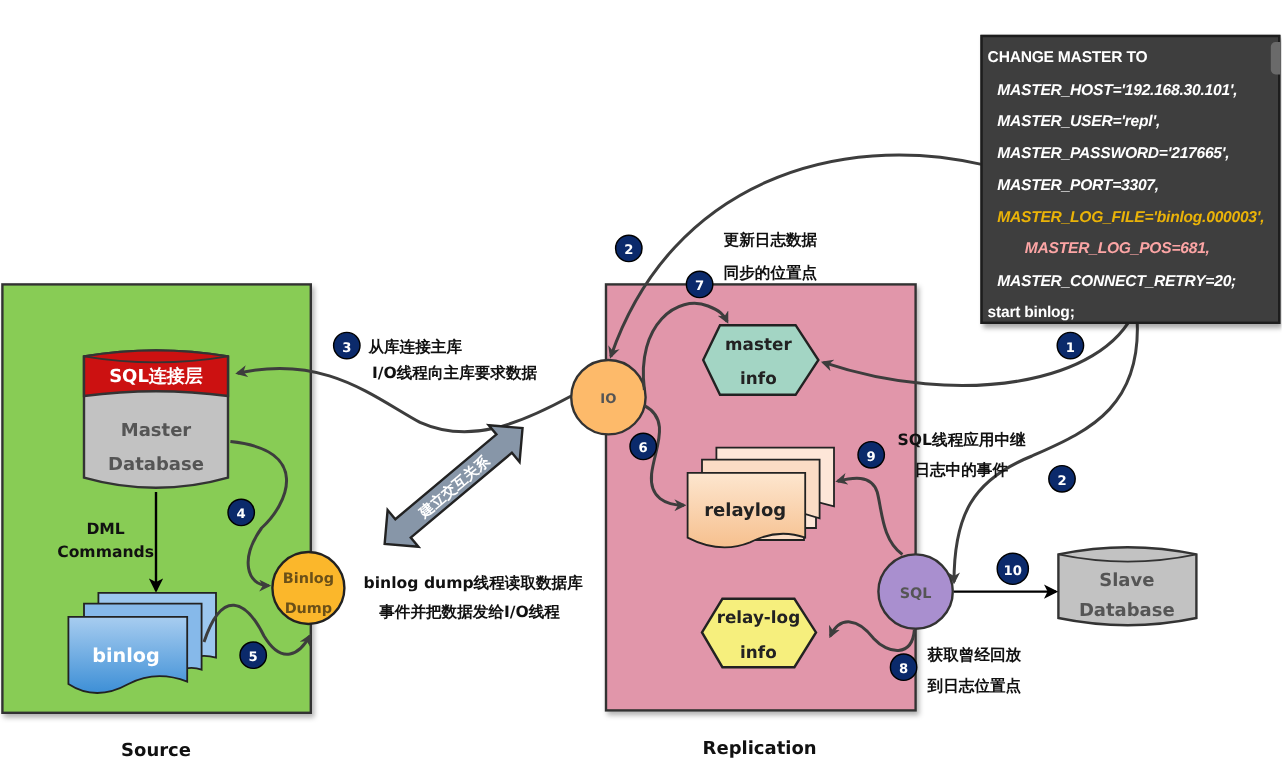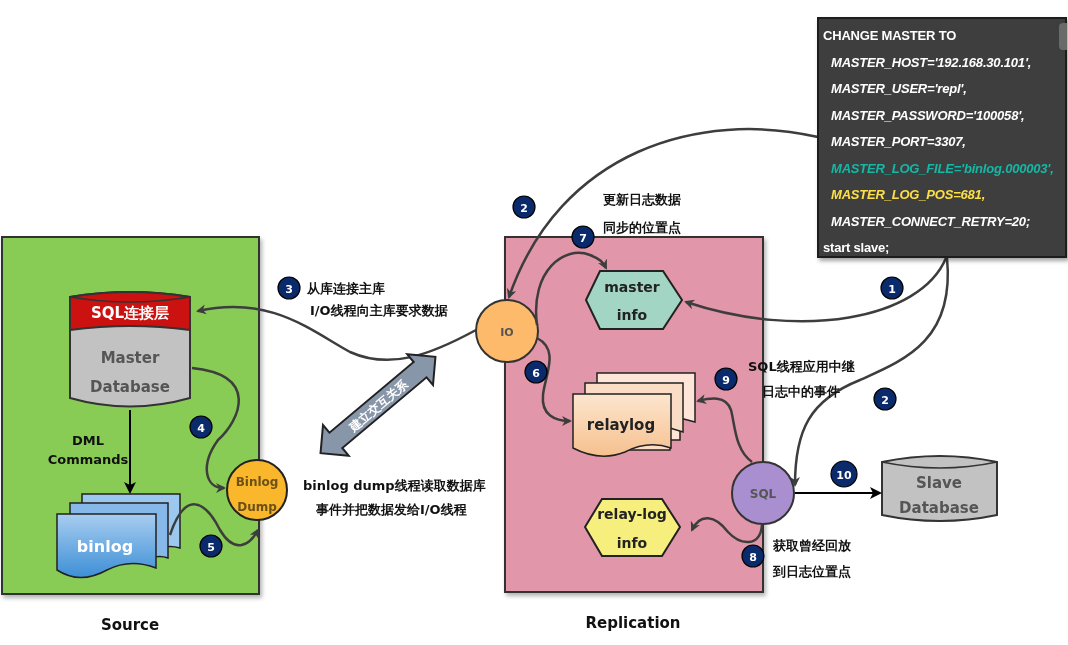--- a/index.html
+++ b/index.html
@@ -1,20 +1,20 @@
 <!DOCTYPE html>
 <html><head>
 <meta charset="utf-8">
 <style>
   html, body { margin: 0; padding: 0; background: #ffffff; }
   body { width: 1068px; height: 645px; position: relative; overflow: hidden;
          font-family: "DejaVu Sans", "Liberation Sans", sans-serif; }
   svg { position: absolute; left: 0; top: 0; }
   .lbl { font-family: "DejaVu Sans", "Liberation Sans", sans-serif; font-weight: bold; }
-  .cfg { position: absolute; left: 817px; top: 17px; width: 250px; height: 241px;
+  .cfg { position: absolute; left: 817px; top: 29px; width: 250px; height: 241px;
          background: #3e3e3e; border: 2px solid #1d1d1d; box-shadow: 2px 3px 4px rgba(0,0,0,0.35);
          box-sizing: border-box; padding: 4px 0 0 4px; }
   .cfg div { font-family: "Liberation Sans", sans-serif; font-weight: bold; font-size: 13px;
              color: #ffffff; height: 26.5px; line-height: 26px; white-space: nowrap; letter-spacing: -0.2px; }
   .cfg .ind { padding-left: 8px; font-style: italic; }
   .cfg .red { color: #e61c1c; }
   .cfg-tab { position: absolute; right: -2px; top: 4px; width: 8px; height: 24px; background: #6a6a6a; border-radius: 4px 0 0 4px; }
 </style>
 </head>
 <body>
@@ -182,20 +182,20 @@
   <text class="lbl" x="130" y="630" text-anchor="middle" font-size="15" fill="#111">Source</text>
   <text class="lbl" x="633" y="628" text-anchor="middle" font-size="15" fill="#111">Replication</text>
 </svg>
 
 <div class="cfg">
   <div class="cfg-tab"></div>
   <div id="cfg-lines">
       <div>CHANGE MASTER TO</div>
       <div class="ind">MASTER_HOST='192.168.30.101',</div>
       <div class="ind">MASTER_USER='repl',</div>
-      <div class="ind">MASTER_PASSWORD='100058',</div>
+      <div class="ind">MASTER_PASSWORD='217665',</div>
       <div class="ind">MASTER_PORT=3307,</div>
-      <div class="ind red" style="color: #14b8a6;">MASTER_LOG_FILE='binlog.000003',</div>
-      <div class="ind red" style="color: #fde047;">MASTER_LOG_POS=681,</div>
+      <div class="ind red" style="color: #eab308;">MASTER_LOG_FILE='binlog.000003',</div>
+      <div class="ind red" style="color: #fca5a5; margin-left: 23px;">MASTER_LOG_POS=681,</div>
       <div class="ind">MASTER_CONNECT_RETRY=20;</div>
-      <div>start slave;</div>
+      <div>start binlog;</div>
     </div>
 </div>
 
 </body></html>

